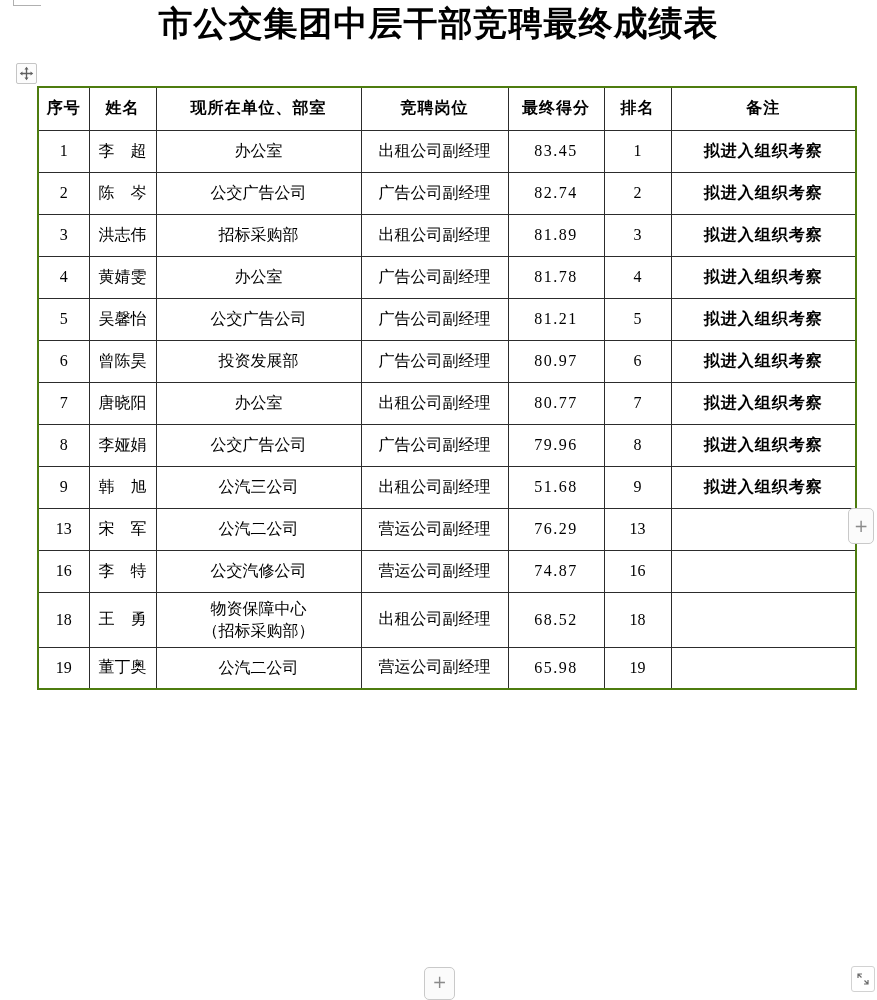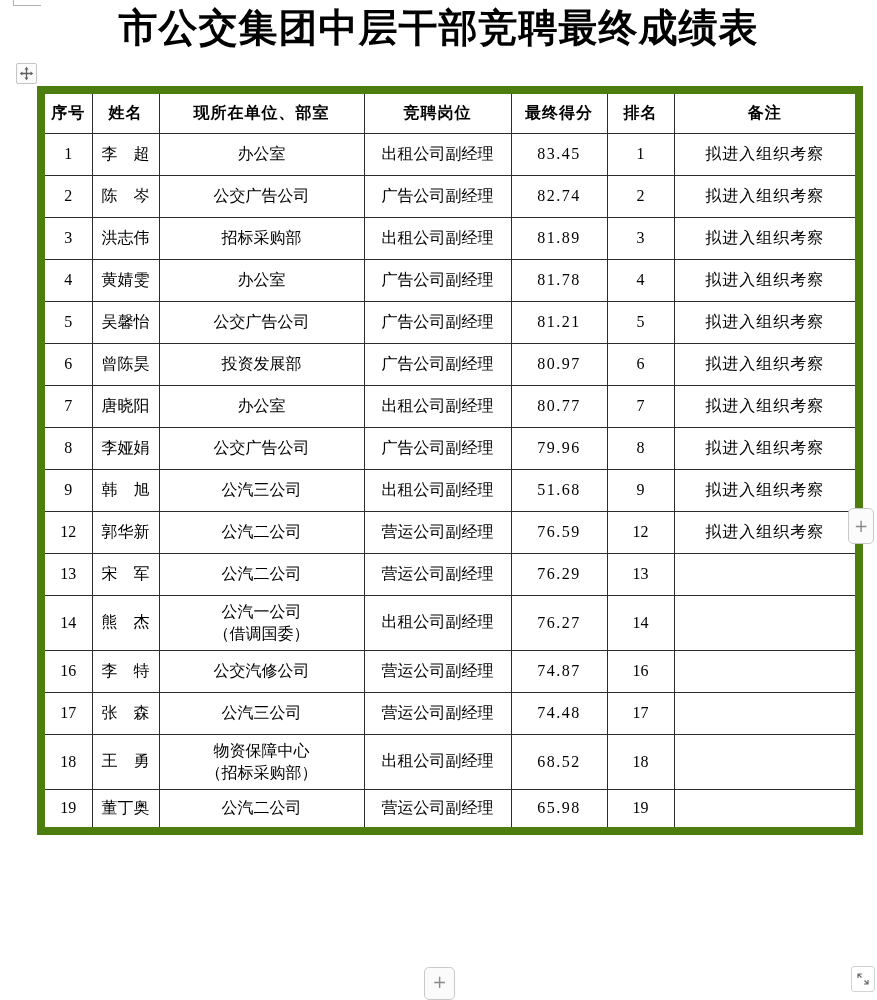--- a/index.html
+++ b/index.html
@@ -6,44 +6,44 @@
   body{
     width:877px;height:1000px;position:relative;overflow:hidden;background:#ffffff;
     font-family:"Liberation Serif","DejaVu Serif",serif;color:#000;
   }
   .corner-mark{
     position:absolute;left:13px;top:0;width:27px;height:5px;
     border-left:1px solid #b0b0b0;border-bottom:1px solid #b0b0b0;
   }
   .title{
     position:absolute;left:0;top:1px;width:877px;margin:0;
-    text-align:center;font-size:39px;font-weight:bold;letter-spacing:1px;color:#000;
+    text-align:center;font-size:34px;font-weight:bold;letter-spacing:1px;color:#000;
   }
   .move-handle{
     position:absolute;left:16px;top:63px;width:21px;height:21px;box-sizing:border-box;
     background:#fcfcfc;border:1px solid #c5c5c5;border-radius:2px;padding:0;
     display:flex;align-items:center;justify-content:center;cursor:move;
   }
   table.score-table{
     position:absolute;left:37px;top:86px;width:818px;
     border-collapse:collapse;table-layout:fixed;
-    border:8px solid #4d7c0f;
+    border:2px solid #4d7c0f;
   }
   .score-table th,.score-table td{
     border:1px solid #2c2c2c;text-align:center;vertical-align:middle;
     padding:0;color:#000;overflow:hidden;
   }
   .score-table thead tr{height:43px;}
   .score-table th{font-size:16px;font-weight:bold;letter-spacing:1px;}
   .score-table tbody td{font-size:16px;}
   tr.normal{height:42px;}
   tr.tall{height:55px;}
   .c-unit{white-space:pre-line;line-height:22px;margin-top:48px;}
   .c-score{letter-spacing:1.5px;}
-  .c-remark{letter-spacing:1px;}
+  .c-remark{letter-spacing:1px;font-weight:bold;}
   .plus-btn{
     position:absolute;box-sizing:border-box;background:#fbfbfb;
     border:1px solid #c9c9c9;border-radius:5px;color:#8a8a8a;
     font-size:17px;line-height:1;display:flex;align-items:center;justify-content:center;
     font-family:"DejaVu Sans","Liberation Sans",sans-serif;padding:0;cursor:pointer;
   }
   .plus-right{left:848px;top:508px;width:26px;height:36px;}
   .plus-bottom{left:424px;top:967px;width:31px;height:33px;align-items:flex-start;padding-top:6px;}
   .resize-handle{
     position:absolute;left:851px;top:966px;width:24px;height:26px;box-sizing:border-box;
@@ -161,65 +161,37 @@
       <tr class="normal">
         <td class="c-no">9</td>
         <td class="c-name">韩　旭</td>
         <td class="c-unit">公汽三公司</td>
         <td class="c-pos">出租公司副经理</td>
         <td class="c-score">51.68</td>
         <td class="c-rank">9</td>
         <td class="c-remark">拟进入组织考察</td>
       </tr>
       <tr class="normal">
-        <td class="c-no">12</td>
-        <td class="c-name">郭华新</td>
-        <td class="c-unit">公汽二公司</td>
-        <td class="c-pos">营运公司副经理</td>
-        <td class="c-score">76.59</td>
-        <td class="c-rank">12</td>
-        <td class="c-remark">拟进入组织考察</td>
-      </tr>
-      <tr class="normal">
         <td class="c-no">13</td>
         <td class="c-name">宋　军</td>
         <td class="c-unit">公汽二公司</td>
         <td class="c-pos">营运公司副经理</td>
         <td class="c-score">76.29</td>
         <td class="c-rank">13</td>
         <td class="c-remark"></td>
       </tr>
-      <tr class="tall">
-        <td class="c-no">14</td>
-        <td class="c-name">熊　杰</td>
-        <td class="c-unit">公汽一公司
-（借调国委）</td>
-        <td class="c-pos">出租公司副经理</td>
-        <td class="c-score">76.27</td>
-        <td class="c-rank">14</td>
-        <td class="c-remark"></td>
-      </tr>
       <tr class="normal">
         <td class="c-no">16</td>
         <td class="c-name">李　特</td>
         <td class="c-unit">公交汽修公司</td>
         <td class="c-pos">营运公司副经理</td>
         <td class="c-score">74.87</td>
         <td class="c-rank">16</td>
         <td class="c-remark"></td>
       </tr>
-      <tr class="normal">
-        <td class="c-no">17</td>
-        <td class="c-name">张　森</td>
-        <td class="c-unit">公汽三公司</td>
-        <td class="c-pos">营运公司副经理</td>
-        <td class="c-score">74.48</td>
-        <td class="c-rank">17</td>
-        <td class="c-remark"></td>
-      </tr>
       <tr class="tall">
         <td class="c-no">18</td>
         <td class="c-name">王　勇</td>
         <td class="c-unit">物资保障中心
 （招标采购部）</td>
         <td class="c-pos">出租公司副经理</td>
         <td class="c-score">68.52</td>
         <td class="c-rank">18</td>
         <td class="c-remark"></td>
       </tr>

